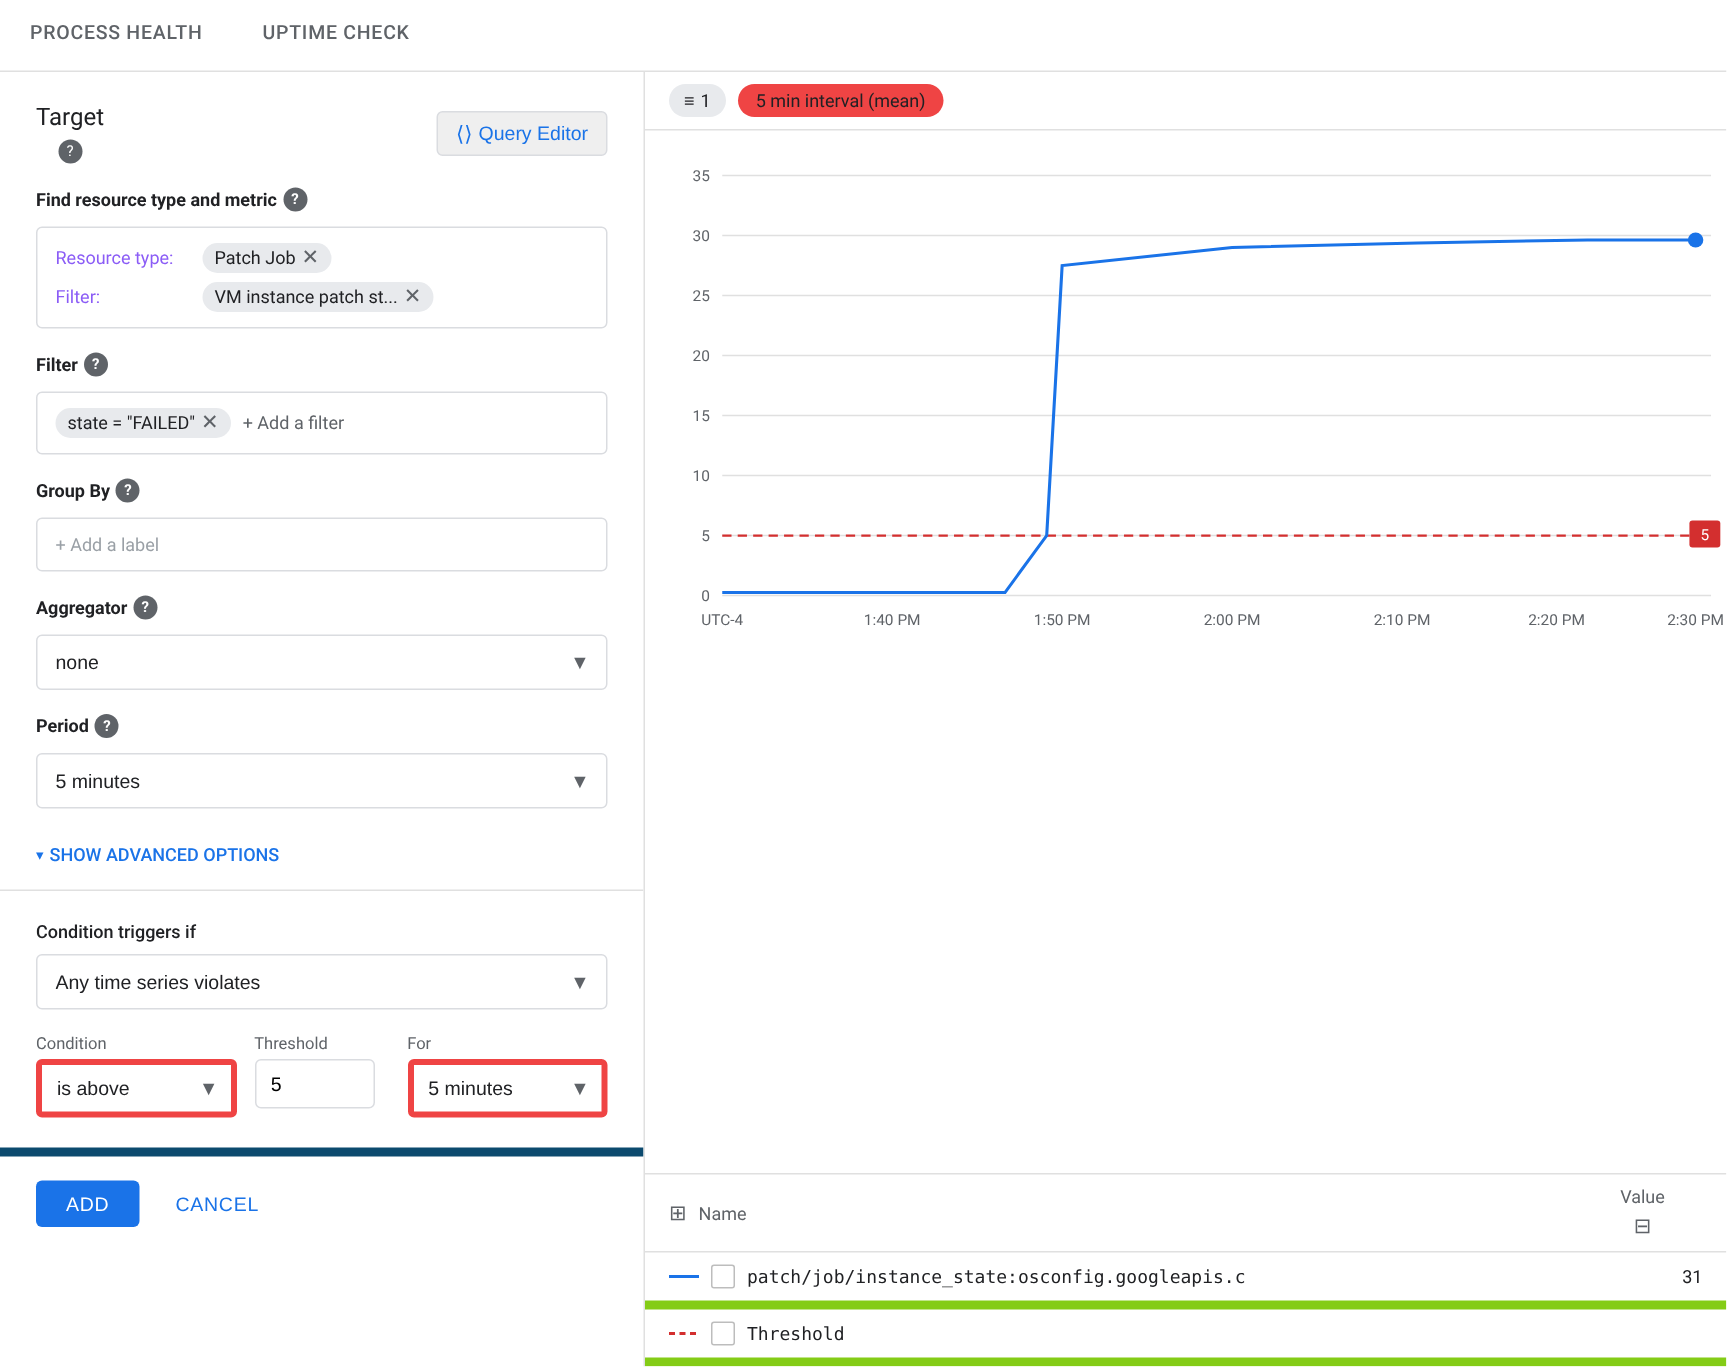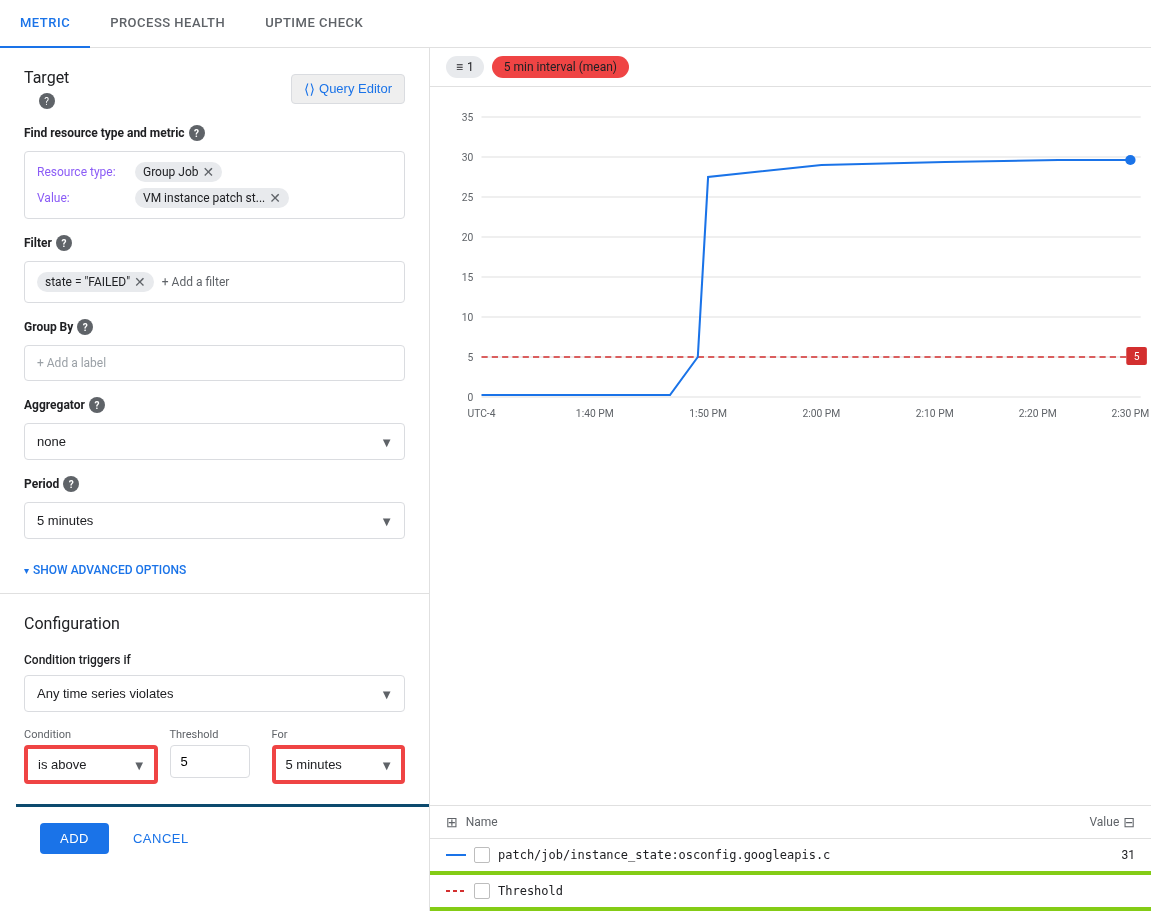--- a/index.html
+++ b/index.html
@@ -21,22 +21,22 @@
     .interval-chip { display: flex; align-items: center; background: #ef4444; border-radius: 16px; padding: 4px 12px; font-size: 12px; }
 
     
     .chart-area { flex: 1; position: relative; padding: 10px 0 0 0; }
     .chart-svg-container { width: 100%; height: 340px; }
 
     
     .legend-table { border-top: 1px solid #e0e0e0; }
     .legend-header { display: flex; align-items: center; padding: 8px 16px; border-bottom: 1px solid #e0e0e0; font-size: 12px; color: #5f6368; }
     .legend-header .name-col { flex: 1; display: flex; align-items: center; gap: 8px; }
-    .legend-header .value-col { width: 80px; text-align: right; display: flex; align-items: center; justify-content: flex-end; gap: 4px; }
-    .legend-row { display: flex; align-items: center; padding: 8px 16px; border-bottom: 4px solid #84cc16; }
+    .legend-header .value-col { width: 80px; text-align: right; display: flex; align-items: center; justify-content: flex-end; gap: 4px; flex-direction: column; }
+    .legend-row { display: flex; align-items: center; padding: 8px 16px; border-bottom: 6px solid #84cc16; }
     .legend-row .checkbox { width: 16px; height: 16px; border: 1px solid #bdbdbd; border-radius: 2px; margin-right: 8px; flex-shrink: 0; }
     .legend-row .name-text { flex: 1; font-size: 12px; color: #202124; font-family: monospace; }
     .legend-row .value-text { width: 80px; text-align: right; font-size: 12px; }
 
     
     .section { padding: 20px 24px 0 24px; }
     .target-header { display: flex; align-items: center; justify-content: space-between; margin-bottom: 16px; }
     .target-title { font-size: 16px; font-weight: 400; display: flex; align-items: center; gap: 6px; flex-direction: column; }
     .query-editor-btn { display: flex; align-items: center; gap: 4px; color: #1a73e8; font-size: 13px; cursor: pointer; border: 1px solid #dadce0; border-radius: 4px; padding: 6px 12px; }
 
@@ -68,39 +68,38 @@
 
     .condition-triggers-label { font-size: 12px; color: #202124; margin-bottom: 8px; font-weight: 500; }
 
     .condition-row { display: flex; gap: 12px; margin-top: 16px; }
     .condition-field { flex: 1; }
     .condition-field label { font-size: 11px; color: #5f6368; display: block; margin-bottom: 4px; }
     .condition-input { width: 100%; border: 4px solid #ef4444; border-radius: 4px; padding: 8px 10px; font-size: 13px; }
     .threshold-input { width: 80px; border: 1px solid #dadce0; border-radius: 4px; padding: 8px 10px; font-size: 13px; }
 
     
-    .bottom-bar { display: flex; align-items: center; gap: 12px; padding: 16px 24px; border-top: 3px solid #0c4a6e; margin-left: 16px; }
+    .bottom-bar { display: flex; align-items: center; gap: 12px; padding: 16px 24px; border-top: 6px solid #0c4a6e; }
     .add-btn { background: #1a73e8; color: #fff; border: none; border-radius: 4px; padding: 8px 20px; font-size: 13px; font-weight: 500; cursor: pointer; letter-spacing: 0.5px; }
     .cancel-btn { background: none; border: none; color: #1a73e8; font-size: 13px; font-weight: 500; cursor: pointer; padding: 8px 12px; letter-spacing: 0.5px; }
 
     
     .y-axis-label { font-size: 10px; fill: #5f6368; }
     .x-axis-label { font-size: 10px; fill: #5f6368; }
     .grid-line { stroke: #e0e0e0; stroke-width: 1; }
     .data-line { fill: none; stroke: #1a73e8; stroke-width: 2; }
 
     .threshold-badge { fill: #d32f2f; }
 
     select { -webkit-appearance: none; -moz-appearance: none; appearance: none; }
   </style>
 </head>
 <body>
 
 <div class="top-tabs">
-  <div class="tab active">METRIC</div>
   <div class="tab">PROCESS HEALTH</div>
   <div class="tab">UPTIME CHECK</div>
 </div>
 
 <div class="main-layout">
 
   <div class="left-panel">
 
     <div class="section">
       <div class="target-header">
@@ -115,26 +114,26 @@
       </div>
 
       <div class="subsection-title">
         <span>Find resource type and metric</span>
         <span class="help-icon">?</span>
       </div>
       <div class="chip-container">
         <div class="chip-row">
           <span class="chip-label">Resource type:</span>
           <div class="chip">
-            <span>Group Job</span>
+            <span>Patch Job</span>
             <span class="chip-x">✕</span>
           </div>
         </div>
         <div class="chip-row">
-          <span class="chip-label">Value:</span>
+          <span class="chip-label">Filter:</span>
           <div class="chip">
             <span>VM instance patch st...</span>
             <span class="chip-x">✕</span>
           </div>
         </div>
       </div>
 
       <div class="subsection-title">
         <span>Filter</span>
         <span class="help-icon">?</span>
@@ -183,21 +182,20 @@
         <span class="select-arrow">▼</span>
       </div>
 
       <div class="show-advanced">
         <span style="font-size:10px;">▾</span>
         <span>SHOW ADVANCED OPTIONS</span>
       </div>
     </div>
 
     <div class="config-section">
-      <div class="config-title">Configuration</div>
 
       <div class="condition-triggers-label">Condition triggers if</div>
       <div class="select-row">
         <select class="select-field">
           <option value="Any time series violates" selected="">Any time series violates</option>
           <option value="All time series violate">All time series violate</option>
         </select>
         <span class="select-arrow">▼</span>
       </div>
 

